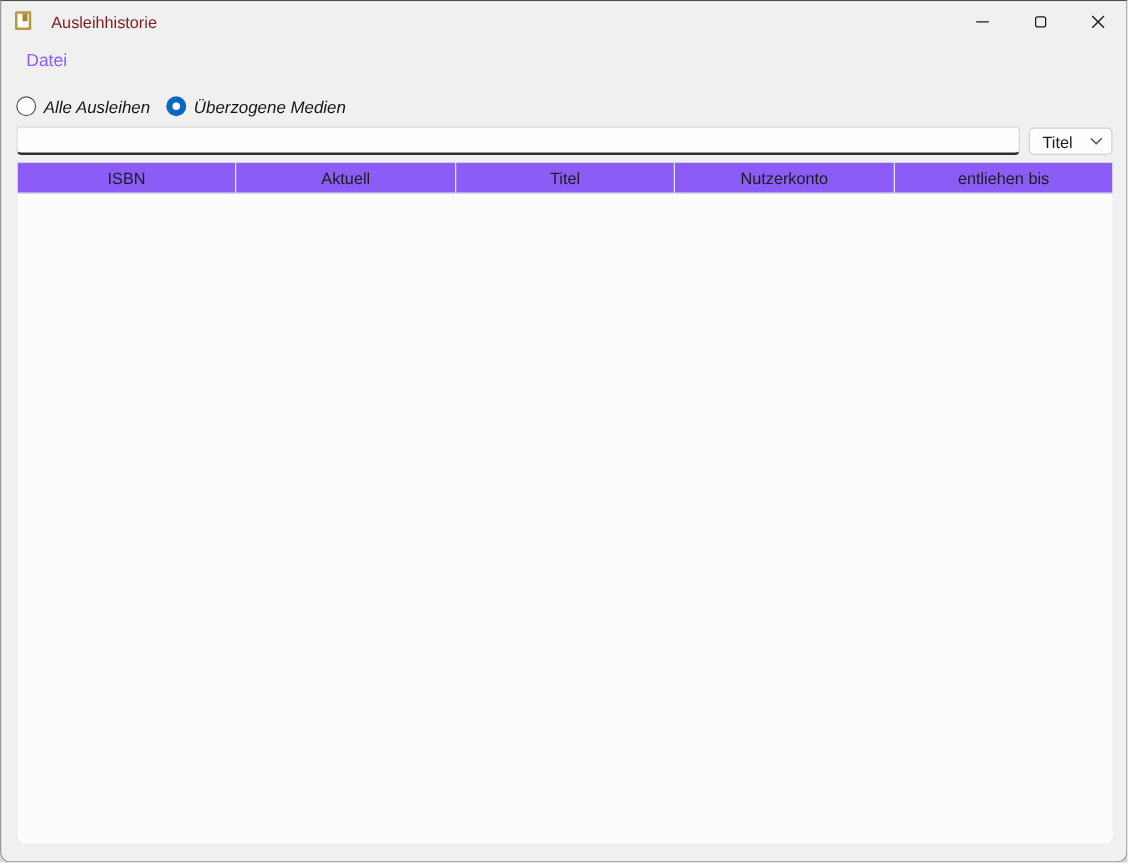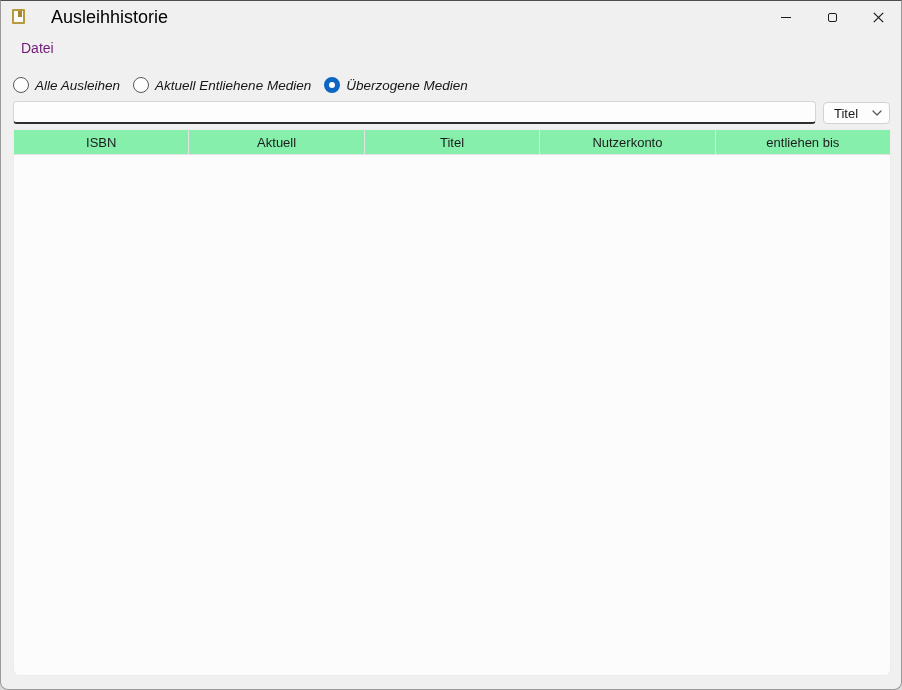--- a/index.html
+++ b/index.html
@@ -23,35 +23,35 @@
   
   .titlebar{position:absolute;left:0;top:0;width:100%;height:32px;}
   .app-icon{
     position:absolute;left:11px;top:8px;width:13px;height:15px;
     box-sizing:border-box;border:2px solid #b9993d;border-radius:1px;background:#fdfdfd;
   }
   .app-icon .notch{
     position:absolute;right:1px;top:0;width:4px;height:6px;background:#a8872e;
   }
   .window-title{
-    position:absolute;left:50px;top:0;height:32px;line-height:33px;
-    font-size:18px;color:#000000;white-space:nowrap;
+    position:absolute;left:40px;top:0;height:32px;line-height:33px;
+    font-size:13px;color:#7f1d1d;white-space:nowrap;
   }
   .caption-controls{position:absolute;right:0;top:0;height:32px;display:flex;}
   .caption-btn{
     width:46px;height:32px;display:flex;align-items:center;justify-content:center;
     background:transparent;border:none;padding:0;cursor:default;
   }
   .glyph-min{width:10px;height:0;border-top:1.4px solid #1b1b1b;}
   .glyph-max{width:9px;height:9px;box-sizing:border-box;border:1.2px solid #1b1b1b;border-radius:2px;}
   
   .menubar{position:absolute;left:0;top:32px;width:100%;height:30px;}
   .menu-item{
     display:inline-block;margin-left:18px;padding:0 2px;height:30px;line-height:30px;
-    font-size:14px;color:#701a75;
+    font-size:14px;color:#8b5cf6;
   }
   
   .filter-row{
     position:absolute;left:12px;top:74px;height:20px;
     display:flex;align-items:center;gap:13px;
   }
   .radio-option{display:inline-flex;align-items:center;gap:6px;font-style:italic;}
   .radio-circle{
     width:16px;height:16px;box-sizing:border-box;border-radius:50%;
     border:1px solid #585858;background:#fefefe;flex:0 0 auto;
@@ -74,21 +74,21 @@
   }
   .filter-dropdown .dd-label{font-size:13px;color:#1a1a1a;}
   
   .grid{
     position:absolute;left:12px;top:128px;width:878px;height:547px;
     box-sizing:border-box;background:#fcfcfc;
     border:1px solid #ececec;border-radius:0 0 7px 7px;
     display:flex;flex-direction:column;overflow:hidden;
   }
   .grid-header{
-    height:24px;flex:0 0 auto;display:flex;background:#86efac;
+    height:24px;flex:0 0 auto;display:flex;background:#8b5cf6;
     border-bottom:1px solid #e3e3e3;
   }
   .grid-th{
     flex:1 1 0;display:flex;align-items:center;justify-content:center;
     font-size:13px;color:#1c1c1c;border-right:1px solid #e3e3e3;
     white-space:nowrap;overflow:hidden;
   }
   .grid-th:last-child{border-right:none;}
   .grid-body{flex:1 1 auto;background:#fcfcfc;}
 </style>
@@ -121,24 +121,20 @@
   <div class="menubar">
     <span class="menu-item">Datei</span>
   </div>
 
   <div class="filter-row">
     <span class="radio-option">
       <span class="radio-circle"></span>
       <span class="radio-label">Alle Ausleihen</span>
     </span>
     <span class="radio-option">
-      <span class="radio-circle"></span>
-      <span class="radio-label">Aktuell Entliehene Medien</span>
-    </span>
-    <span class="radio-option">
       <span class="radio-circle selected"></span>
       <span class="radio-label">Überzogene Medien</span>
     </span>
   </div>
 
   <input class="search-input" type="text" value="" style="">
   <div class="filter-dropdown">
     <span class="dd-label">Titel</span>
     <svg width="10" height="6" viewBox="0 0 10 6">
       <polyline points="1,1 5,5 9,1" fill="none" stroke="#5a5a5a" stroke-width="1.3" stroke-linecap="round" stroke-linejoin="round"></polyline>

